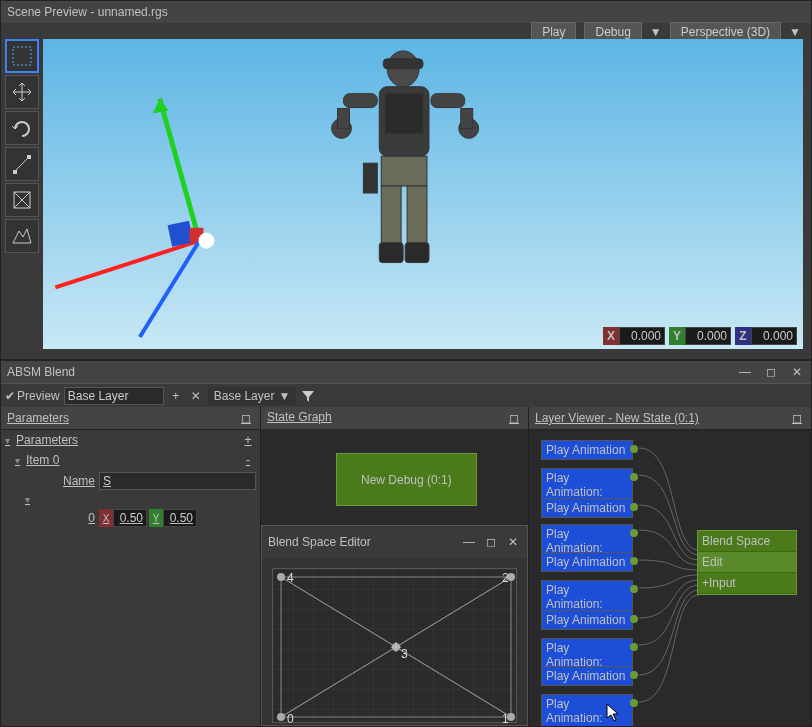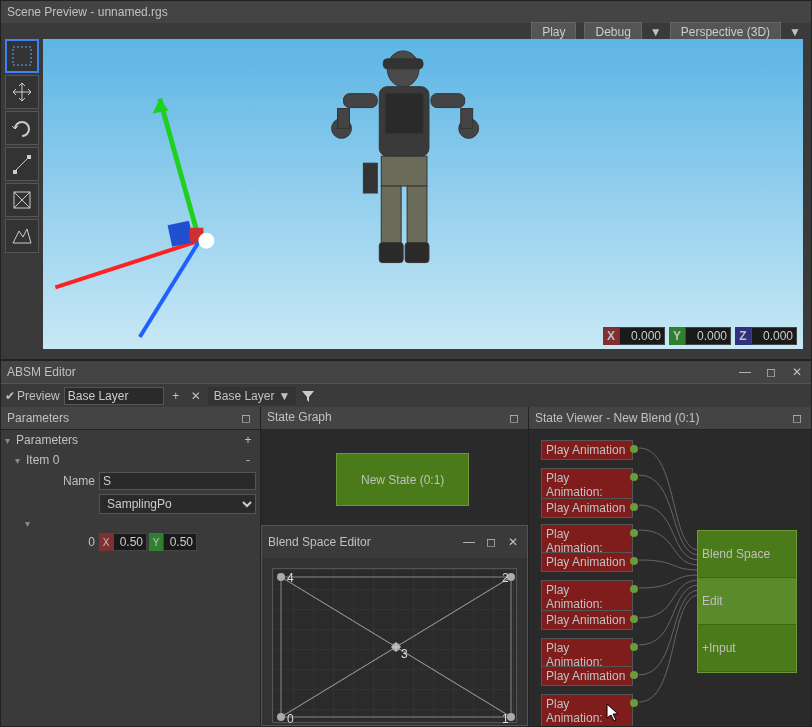--- a/index.html
+++ b/index.html
@@ -20,21 +20,21 @@
 .tool { width: 34px; height: 34px; background: #333; border: 1px solid #555; display: flex; align-items: center; justify-content: center; cursor: pointer; }
 .tool.selected { border: 2px solid #3b82f6; }
 #coord-readout { position: absolute; bottom: 4px; right: 6px; display: flex; gap: 4px; }
 .coord { display: flex; align-items: center; gap: 0; }
 .coord-label { width: 16px; height: 18px; display: flex; align-items: center; justify-content: center; font-weight: bold; }
 .coord-x { background: #803030; } .coord-y { background: #308030; } .coord-z { background: #303080; }
 
 
 #absm { position: absolute; top: 360px; left: 0; width: 812px; height: 367px; }
 #absm-toolbar { height: 24px; display: flex; align-items: center; padding: 0 4px; gap: 4px; background: #3a3a3a; border-top: 1px solid #555; }
-#absm-body { display: flex; height: calc(100% - 46px); }
+#absm-body { display: flex; height: calc(100% - 46px); text-decoration: underline; }
 
 #params-panel { width: 260px; border-right: 1px solid #222; display: flex; flex-direction: column; }
 .section-header { background: #444; padding: 3px 6px; display: flex; align-items: center; justify-content: space-between; border-bottom: 1px solid #222; }
 .param-row { display: flex; align-items: center; padding: 2px 4px; gap: 4px; }
 .param-label { width: 90px; padding-left: 20px; text-align: right; }
 .tree-toggle { cursor: pointer; color: #888; font-size: 10px; padding-right: 2px; }
 .xy-inputs { display: flex; gap: 2px; }
 .xy-box { display: flex; align-items: center; }
 .xy-label { width: 14px; height: 18px; display: flex; align-items: center; justify-content: center; font-size: 10px; }
 
@@ -43,24 +43,24 @@
 #state-graph-canvas { height: 110px; background: #2a2a2a; position: relative; border-bottom: 1px solid #222; }
 .node { background: #4a7a1a; border: 1px solid #6a9a3a; padding: 18px 24px; position: absolute; top: 24px; left: 75px; font-size: 13px; }
 
 #blend-editor { position: absolute; top: 118px; left: 0; right: 0; bottom: 0; background: #333; border: 1px solid #555; }
 #blend-hdr { background: #3a3a3a; padding: 8px 6px; display: flex; align-items: center; gap: 6px; }
 #blend-canvas { position: relative; background: #2b2b2b; margin: 10px; height: 155px; border: 1px solid #555; }
 .bpoint { position: absolute; width: 12px; height: 12px; color: #ddd; font-size: 12px; }
 
 #state-viewer { flex: 1; display: flex; flex-direction: column; }
 #sv-canvas { flex: 1; background: #2a2a2a; position: relative; overflow: hidden; }
-.mini-node { background: #7f1d1d; border: 1px solid #555; font-size: 9px; padding: 2px 4px; position: absolute; width: 92px; }
+.mini-node { background: #1d4ed8; border: 1px solid #555; font-size: 9px; padding: 2px 4px; position: absolute; width: 92px; }
 .mini-node .port { position: absolute; right: -6px; top: 4px; width: 8px; height: 8px; background: #6a9a3a; border-radius: 50%; }
 .blend-node { background: #4a7a1a; border: 1px solid #6a9a3a; font-size: 9px; position: absolute; width: 100px; }
-.blend-node div { padding: 16px 4px; border-bottom: 1px solid #3a6a0a; }
+.blend-node div { padding: 3px 4px; border-bottom: 1px solid #3a6a0a; }
 
 .win-btns { display: flex; gap: 10px; margin-left: auto; }
 svg { display: block; }
 </style>
 </head>
 <body>
 
 <div id="scene-preview" class="panel">
   <div class="titlebar">
     <span>Scene Preview - unnamed.rgs</span>
@@ -153,21 +153,21 @@
       <div class="coord">
           <div class="coord-label coord-z">Z</div>
           <input class="dark-input" style="width: 46px;" value="0.000">
         </div>
     </div>
   </div>
 </div>
 
 <div id="absm" class="panel">
   <div class="titlebar">
-    <span>ABSM Editor</span>
+    <span>ABSM Blend</span>
     <div class="win-btns">
       <span class="icon-btn">—</span>
       <span class="icon-btn">◻</span>
       <span class="icon-btn">✕</span>
     </div>
   </div>
 
   <div id="absm-toolbar">
     <label style="display:flex;align-items:center;gap:2px;">
         <span>✔</span>
@@ -202,24 +202,20 @@
       <div class="param-row">
         <span class="tree-toggle" style="padding-left:10px">▾</span>
         <span style="flex:1">Item 0</span>
         <span class="icon-btn">-</span>
       </div>
       <div class="param-row">
         <span class="param-label" style="padding-left:30px">Name</span>
         <input class="input" style="flex: 1 1 0%;" value="S">
       </div>
       <div class="param-row">
-        <span class="param-label" style="padding-left:30px"></span>
-        <select class="input" style="flex:1"><option>SamplingPo</option></select>
-      </div>
-      <div class="param-row">
         <span class="tree-toggle" style="padding-left:20px">▾</span>
       </div>
       <div class="param-row">
         <span class="param-label" style="padding-left:40px">0</span>
         <div class="xy-inputs">
           <div class="xy-box">
               <div class="xy-label coord-x">X</div>
               <input class="dark-input" style="width: 34px;" value="0.50">
             </div>
           <div class="xy-box">
@@ -229,21 +225,21 @@
         </div>
       </div>
     </div>
 
     <div id="middle-col">
       <div id="state-graph-hdr">
         <span>State Graph</span>
         <span class="icon-btn">◻</span>
       </div>
       <div id="state-graph-canvas">
-        <div class="node"><span>New State (0:1)</span></div>
+        <div class="node"><span>New Debug (0:1)</span></div>
       </div>
 
       <div id="blend-editor">
         <div id="blend-hdr">
           <span style="flex:1">Blend Space Editor</span>
           <span class="icon-btn">—</span>
           <span class="icon-btn">◻</span>
           <span class="icon-btn">✕</span>
         </div>
         <div id="blend-canvas">
@@ -266,21 +262,21 @@
           <span class="bpoint" style="top:2px;right:2px">2</span>
           <span class="bpoint" style="top:78px;left:128px">3</span>
           <span class="bpoint" style="bottom:-2px;left:14px">0</span>
           <span class="bpoint" style="bottom:-2px;right:2px">1</span>
         </div>
       </div>
     </div>
 
     <div id="state-viewer">
       <div class="section-header">
-        <span>State Viewer - New Blend (0:1)</span>
+        <span>Layer Viewer - New State (0:1)</span>
         <span class="icon-btn">◻</span>
       </div>
       <div id="sv-canvas">
         <svg width="100%" height="100%" style="position:absolute;inset:0">
           <path d="M110 18 C150 18 140 120 170 120" stroke="#666" fill="none"></path>
           <path d="M110 45 C150 45 140 125 170 125" stroke="#666" fill="none"></path>
           <path d="M110 75 C150 75 140 130 170 130" stroke="#666" fill="none"></path>
           <path d="M110 100 C150 100 140 135 170 135" stroke="#666" fill="none"></path>
           <path d="M110 130 C150 130 140 140 170 140" stroke="#666" fill="none"></path>
           <path d="M110 158 C150 158 140 145 170 145" stroke="#666" fill="none"></path>

